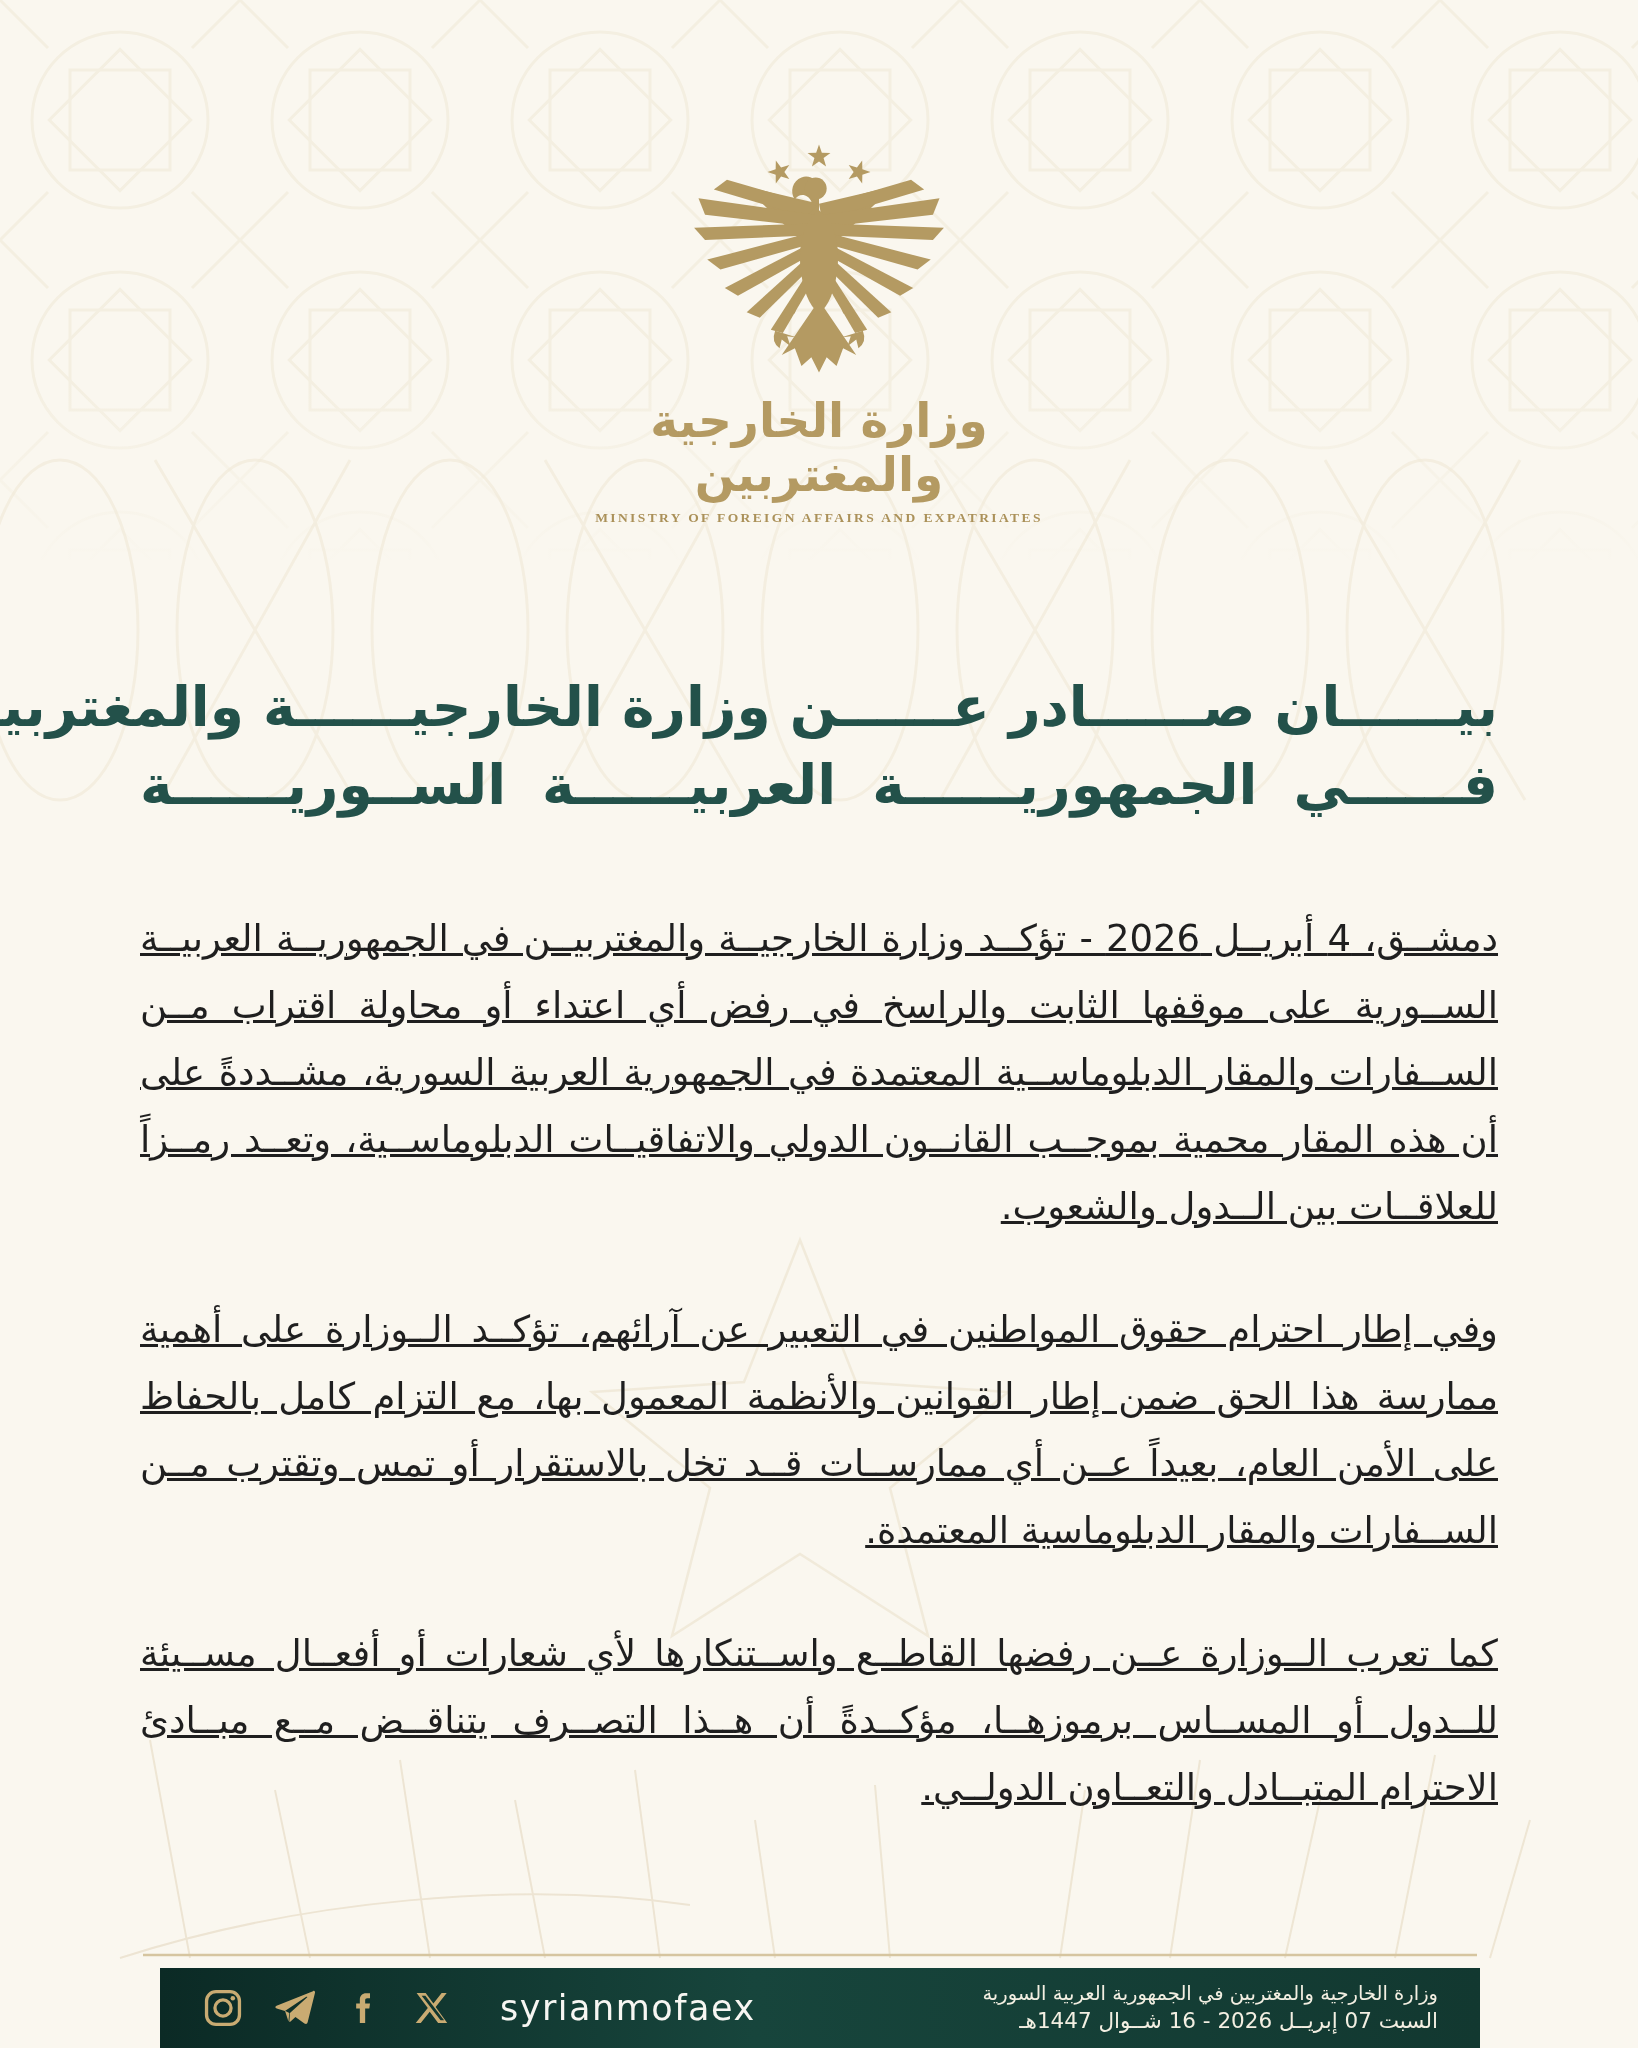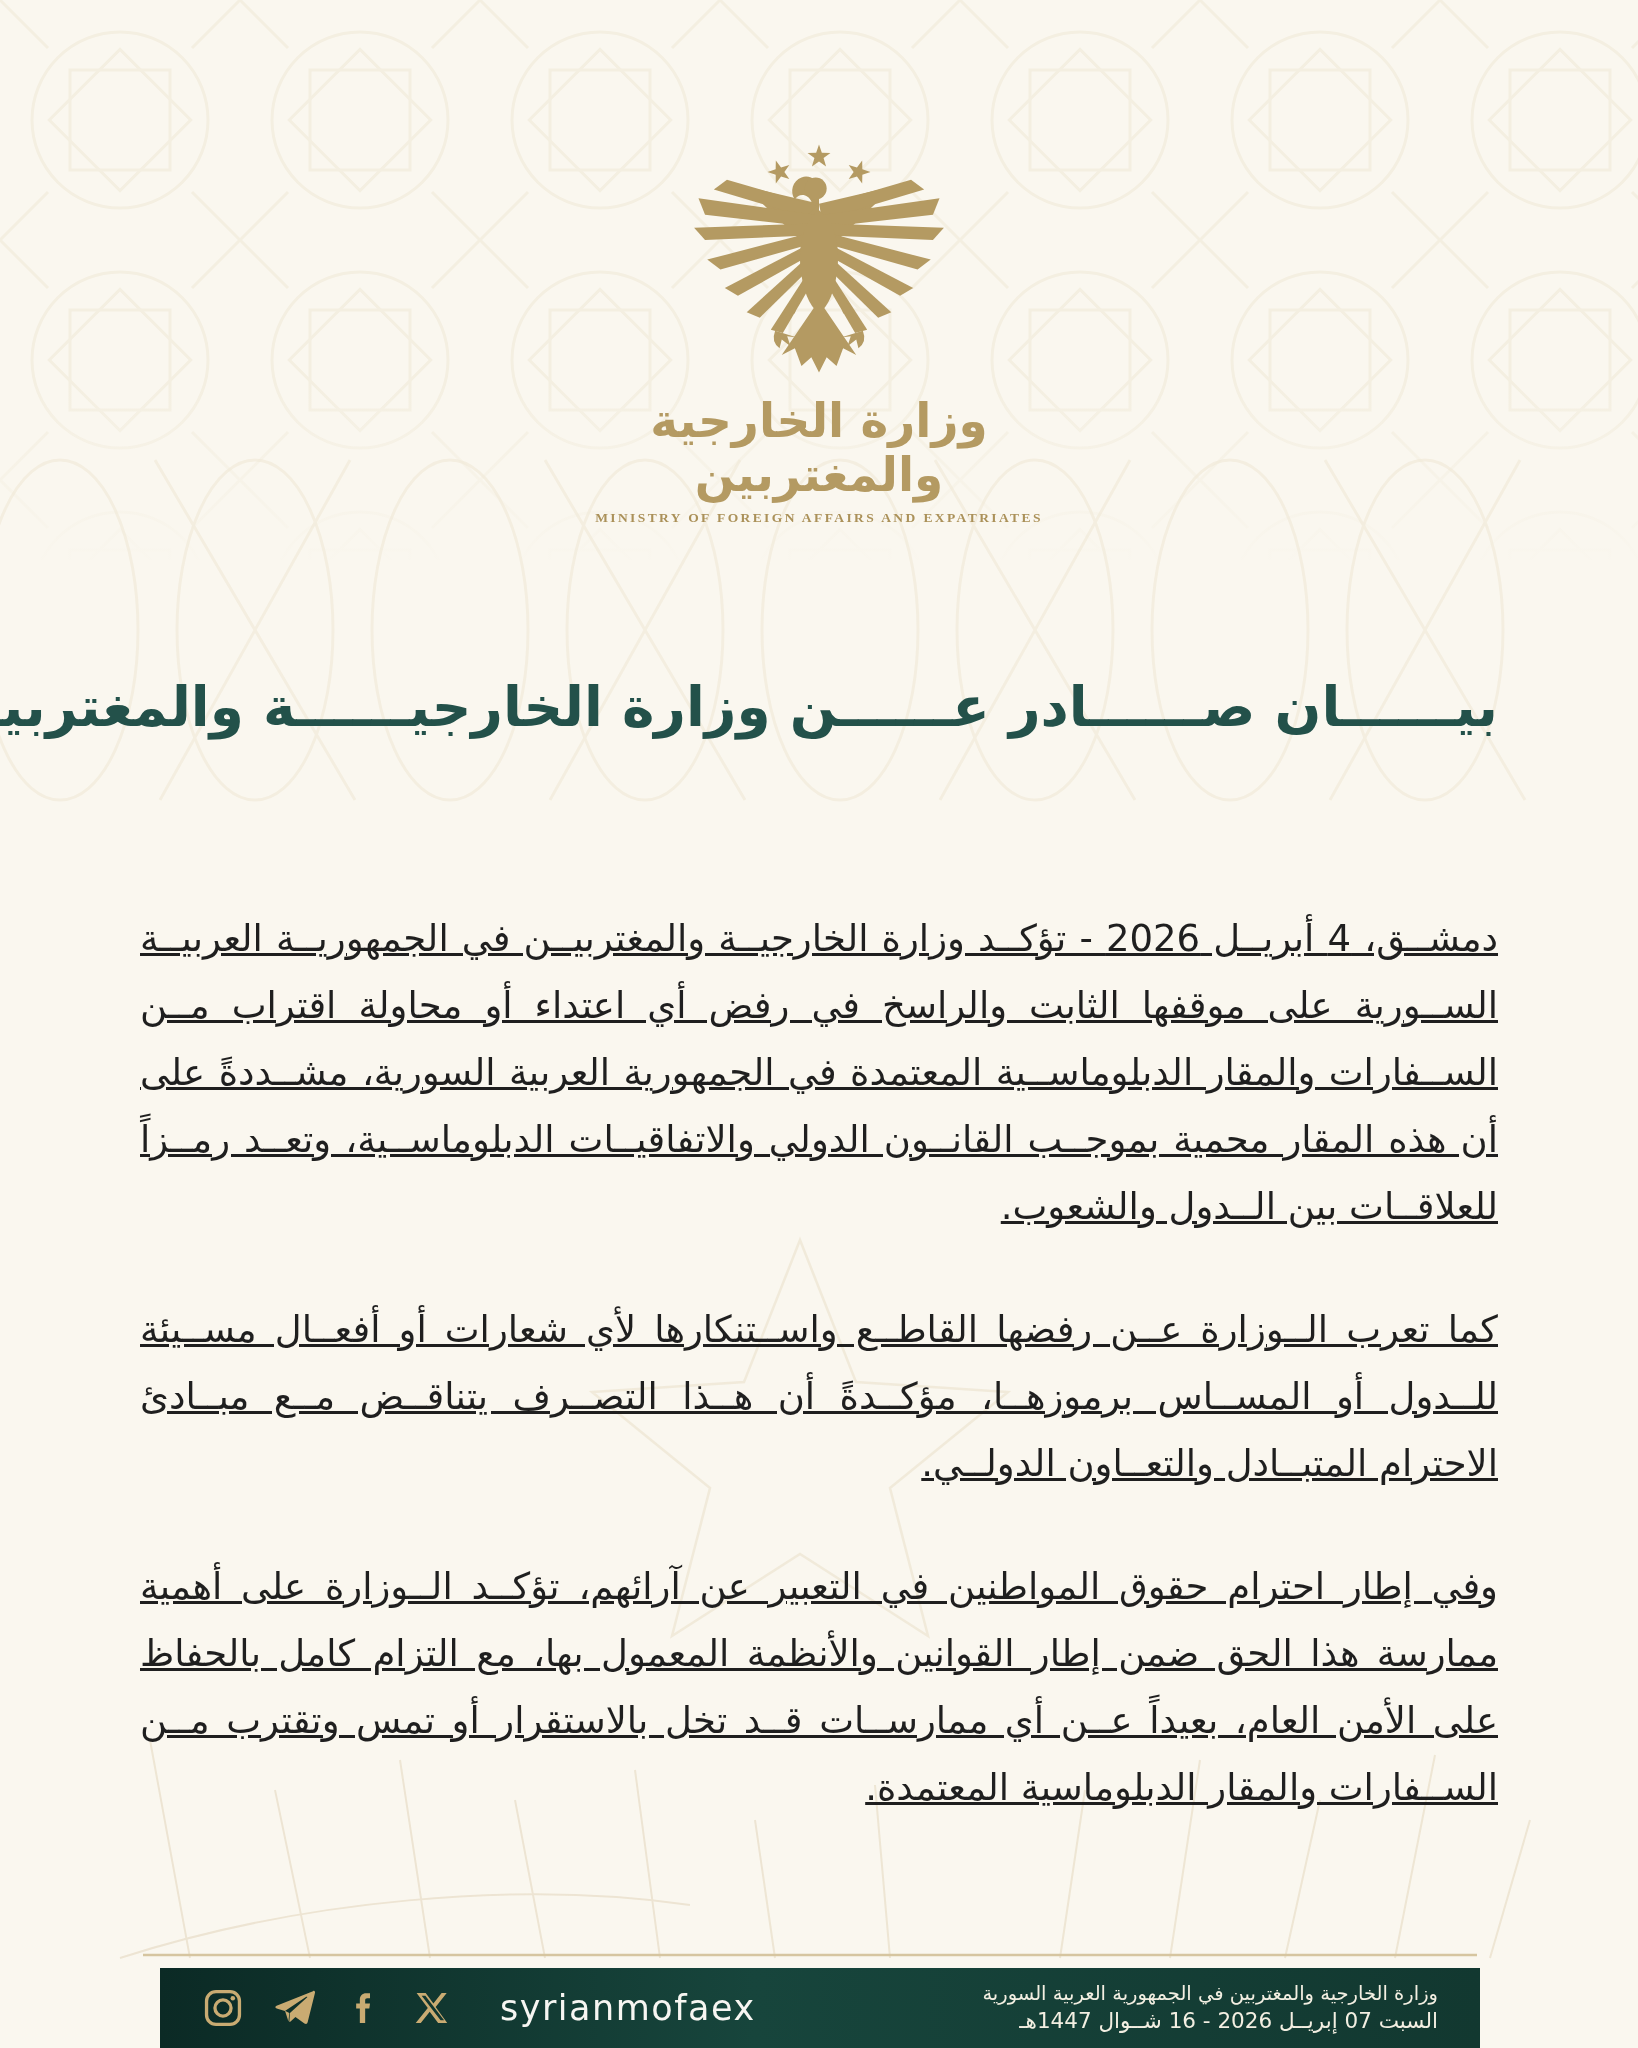--- a/index.html
+++ b/index.html
@@ -135,26 +135,27 @@
 
           <path d="M150,148 L116,198 L128,192 L134,208 L143,200 L150,214 L157,200 L166,208 L172,192 L184,198 Z"></path>
         </g>
       </svg>
       <div class="calligraphy" dir="rtl">وزارة الخارجية والمغتربين</div>
       <div class="emblem-caption">MINISTRY OF FOREIGN AFFAIRS AND EXPATRIATES</div>
     </div>
 
     <div class="title-block">
       <div class="title-line">بيــــــان صــــــادر عــــــن وزارة الخارجيــــــة والمغتربيــــــن</div>
+      <div class="title-line">فــــــي الجمهوريــــــة العربيــــــة الســوريــــــة</div>
     </div>
 
     <div class="body-block">
       <p class="para">دمشــق، 4 أبريــل 2026 - تؤكــد وزارة الخارجيــة والمغتربيــن في الجمهوريــة العربيــة الســورية على موقفها الثابت والراسخ في رفض أي اعتداء أو محاولة اقتراب مــن الســفارات والمقار الدبلوماســية المعتمدة في الجمهورية العربية السورية، مشــددةً على أن هذه المقار محمية بموجــب القانــون الدولي والاتفاقيــات الدبلوماســية، وتعــد رمــزاً للعلاقــات بين الــدول والشعوب.</p>
+      <p class="para">وفي إطار احترام حقوق المواطنين في التعبير عن آرائهم، تؤكــد الــوزارة على أهمية ممارسة هذا الحق ضمن إطار القوانين والأنظمة المعمول بها، مع التزام كامل بالحفاظ على الأمن العام، بعيداً عــن أي ممارســات قــد تخل بالاستقرار أو تمس وتقترب مــن الســفارات والمقار الدبلوماسية المعتمدة.</p>
       <p class="para">كما تعرب الــوزارة عــن رفضها القاطــع واســتنكارها لأي شعارات أو أفعــال مســيئة للــدول أو المســاس برموزهــا، مؤكــدةً أن هــذا التصــرف يتناقــض مــع مبــادئ الاحترام المتبــادل والتعــاون الدولــي.</p>
-      <p class="para">وفي إطار احترام حقوق المواطنين في التعبير عن آرائهم، تؤكــد الــوزارة على أهمية ممارسة هذا الحق ضمن إطار القوانين والأنظمة المعمول بها، مع التزام كامل بالحفاظ على الأمن العام، بعيداً عــن أي ممارســات قــد تخل بالاستقرار أو تمس وتقترب مــن الســفارات والمقار الدبلوماسية المعتمدة.</p>
     </div>
 
     <div class="footer-bar">
       <div class="footer-left">
         <span class="icon">
           <svg width="42" height="42" viewBox="0 0 24 24" fill="none" stroke="#c9ab72" stroke-width="1.9">
             <rect x="2.6" y="2.6" width="18.8" height="18.8" rx="5.4"></rect>
             <circle cx="12" cy="12" r="4.6"></circle>
             <circle cx="17.6" cy="6.4" r="1.3" fill="#c9ab72" stroke="none"></circle>
           </svg>

